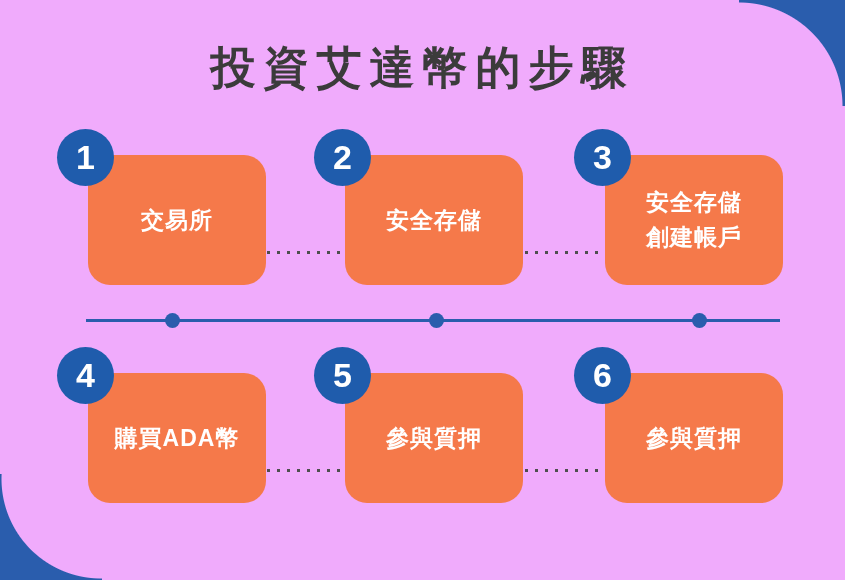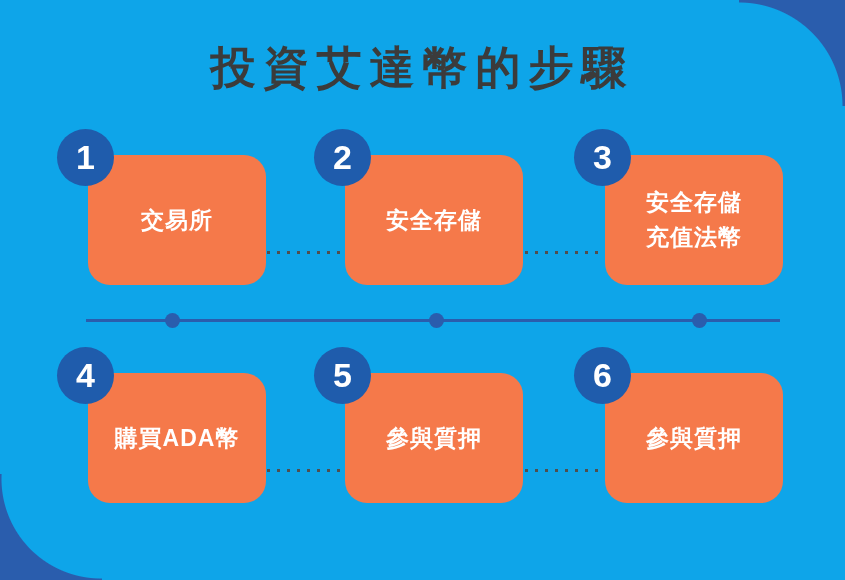--- a/index.html
+++ b/index.html
@@ -1,20 +1,20 @@
 <!DOCTYPE html>
 <html><head>
 <meta charset="utf-8">
 <style>
   html, body { margin: 0; padding: 0; background: #ffffff; }
   .canvas {
     position: relative;
     width: 845px;
     height: 580px;
-    background: #0ea5e9;
+    background: #f0abfc;
     overflow: hidden;
     font-family: "Liberation Sans", sans-serif;
   }
 
   
   .corner { position: absolute; }
   .corner-tr {
     top: 0; right: 0; width: 106px; height: 106px;
     background: radial-gradient(circle at 0px 106px, rgba(0,0,0,0) 0 103px, #2a5dad 104px);
   }
@@ -134,21 +134,21 @@
     <div class="step-card">
       <div>安全存儲</div>
       <div></div>
     </div>
     <div class="step-badge">2</div>
   </div>
 
   <div class="step s3">
     <div class="step-card">
       <div>安全存儲</div>
-      <div>充值法幣</div>
+      <div>創建帳戶</div>
     </div>
     <div class="step-badge">3</div>
   </div>
 
   <div class="step s4">
     <div class="step-card">
       <div>購買ADA幣</div>
       <div></div>
     </div>
     <div class="step-badge">4</div>

